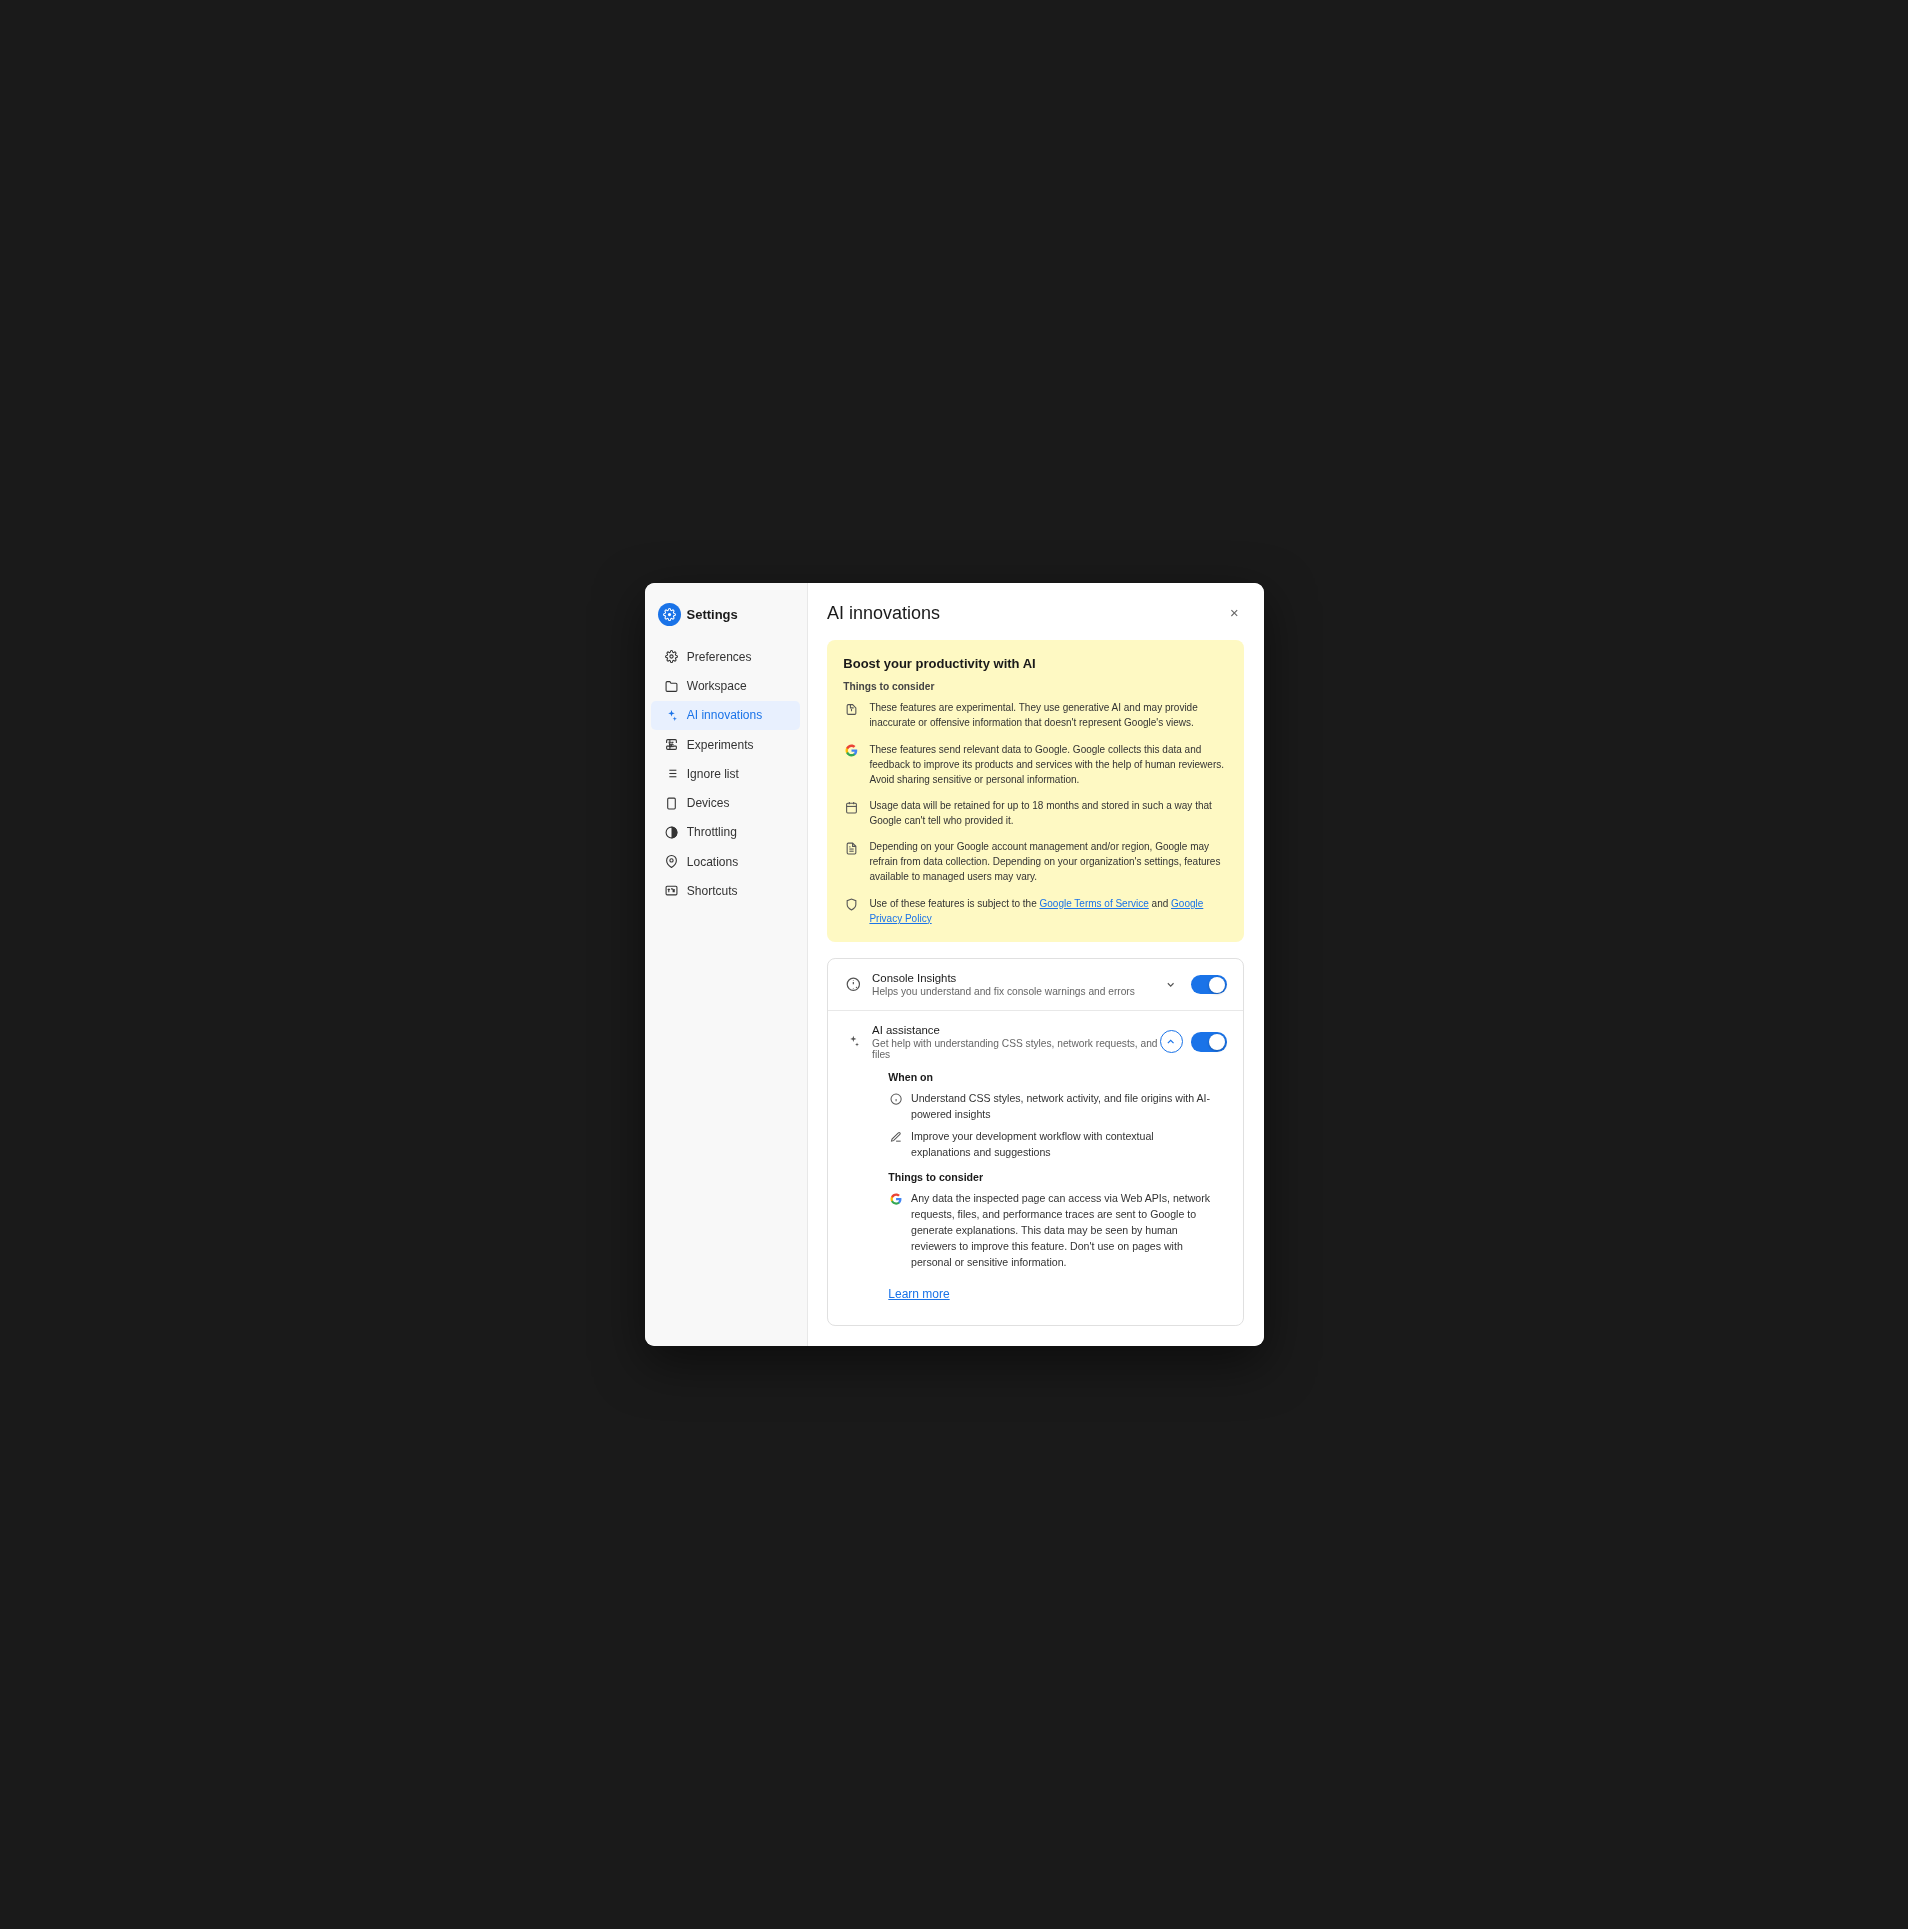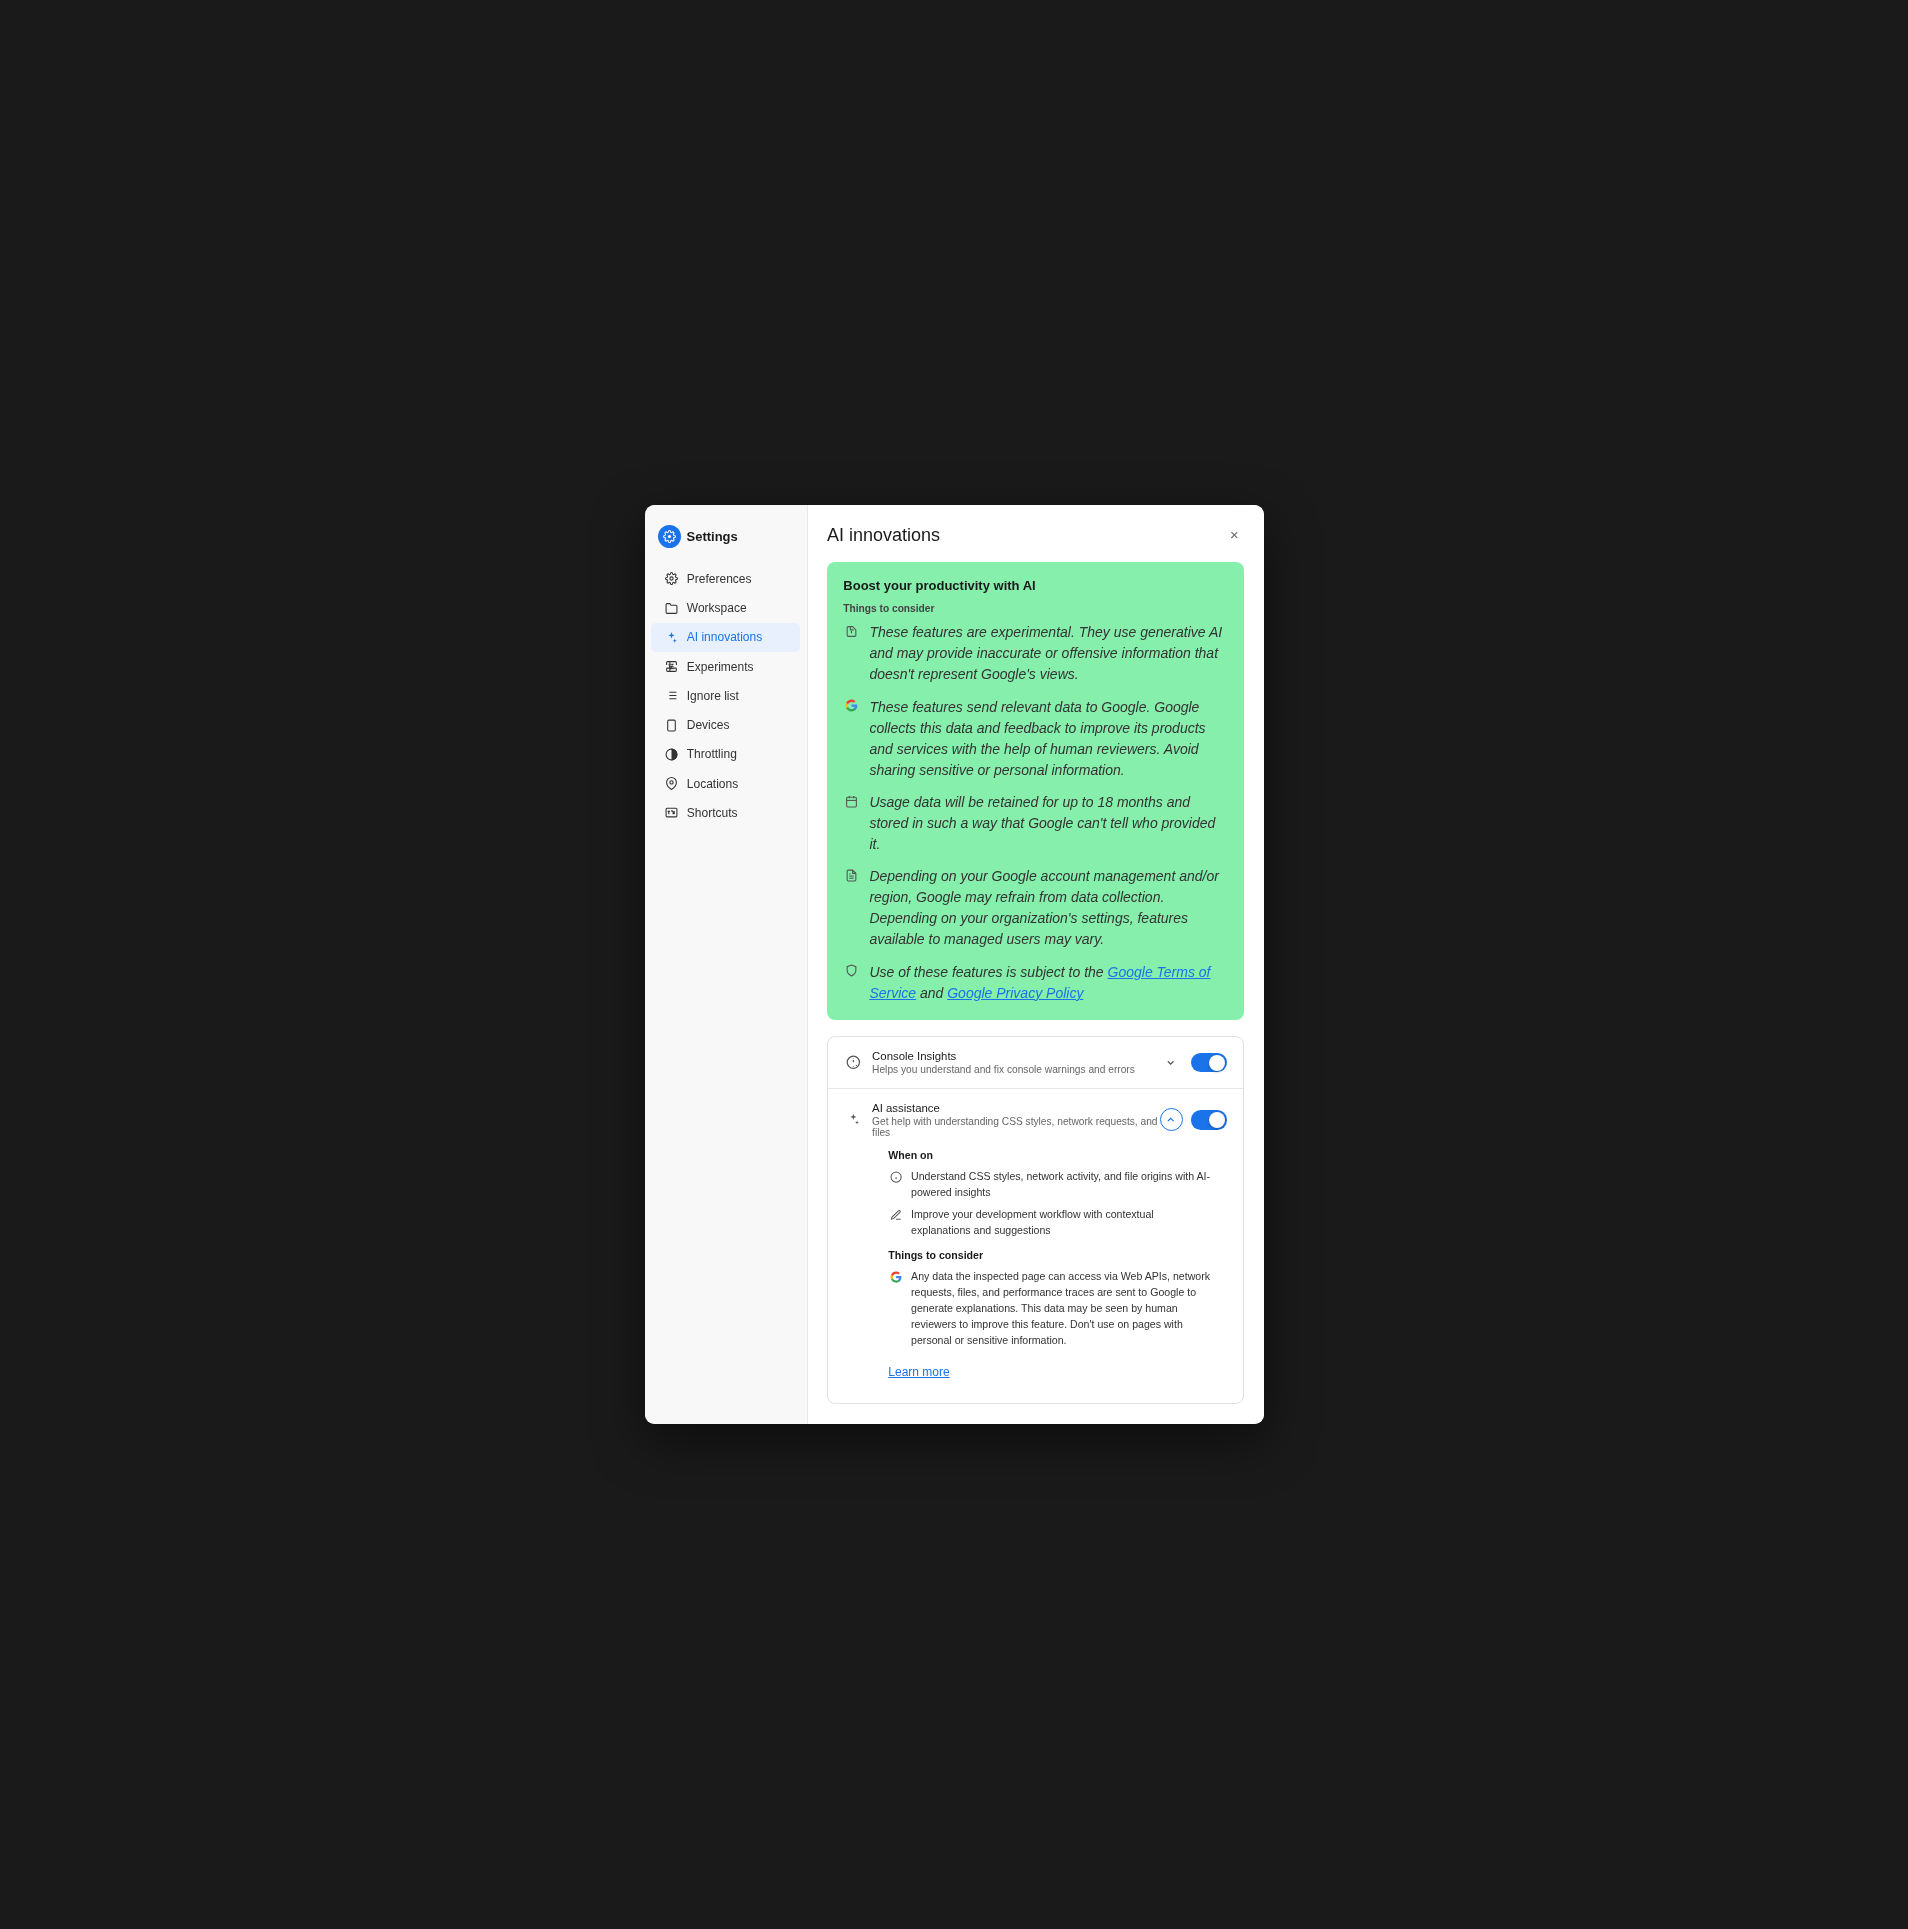--- a/index.html
+++ b/index.html
@@ -128,21 +128,21 @@
       height: 19.5px;
       display: flex;
       align-items: center;
       justify-content: center;
       cursor: pointer;
       color: #666;
       font-size: 14.7px;
       border-radius: 3.3px;
     }
     .info-box {
-      background: #86efac;
+      background: #fef9c3;
       border-radius: 8.1px;
       padding: 16.3px;
       margin-bottom: 16.3px;
     }
     .info-box-title {
       font-size: 13px;
       font-weight: 600;
       color: #1a1a1a;
       margin-bottom: 9.8px;
     }
@@ -164,24 +164,23 @@
       height: 16.3px;
       flex-shrink: 0;
       margin-top: 0.8px;
       display: flex;
       align-items: center;
       justify-content: center;
       font-size: 11.4px;
       color: #555;
     }
     .info-item-text {
-      font-size: 14px;
+      font-size: 10px;
       color: #333;
       line-height: 1.5;
-      font-style: italic;
     }
     .info-item-text a {
       color: #1a73e8;
       text-decoration: underline;
       cursor: pointer;
     }
     .features-card {
       border: 0.8px solid #e0e0e0;
       border-radius: 8.1px;
       overflow: hidden;

